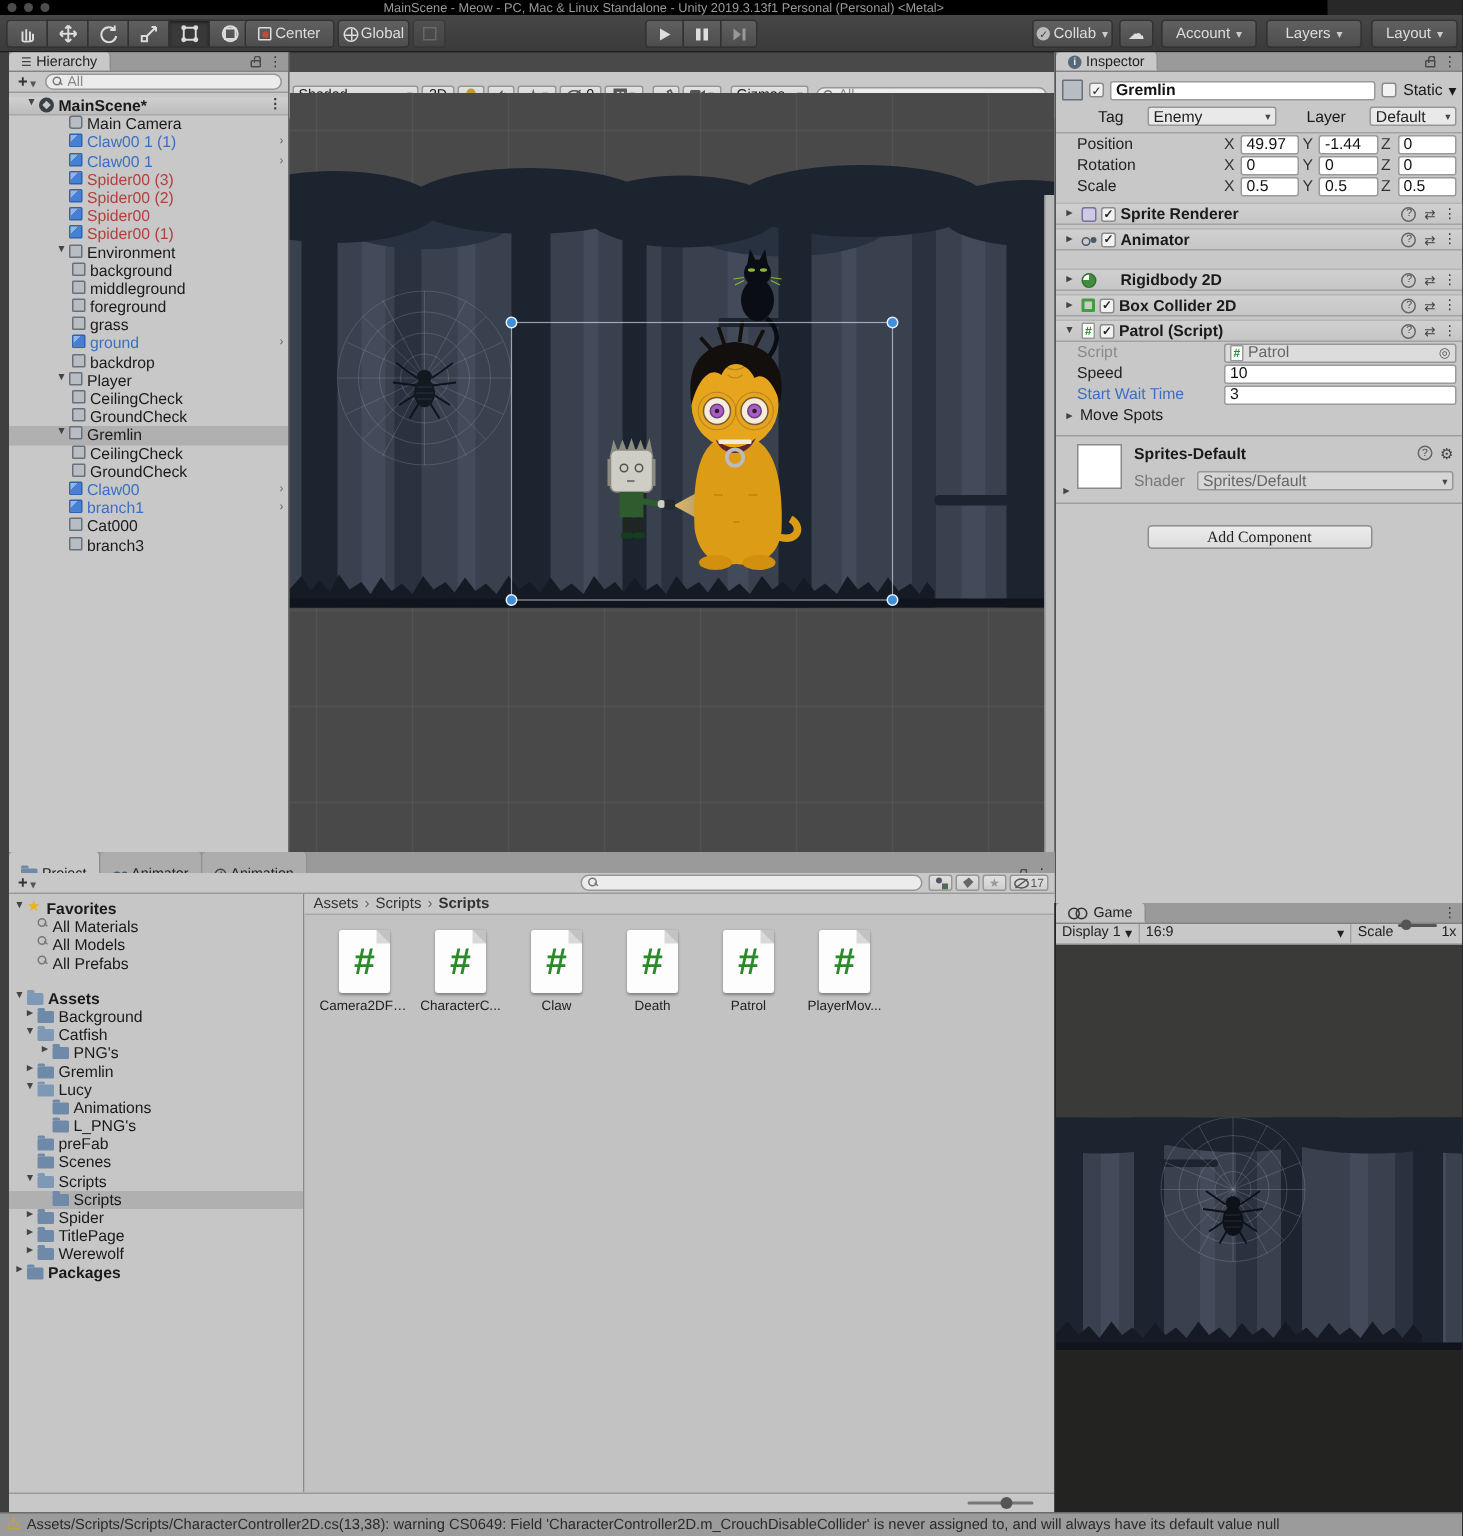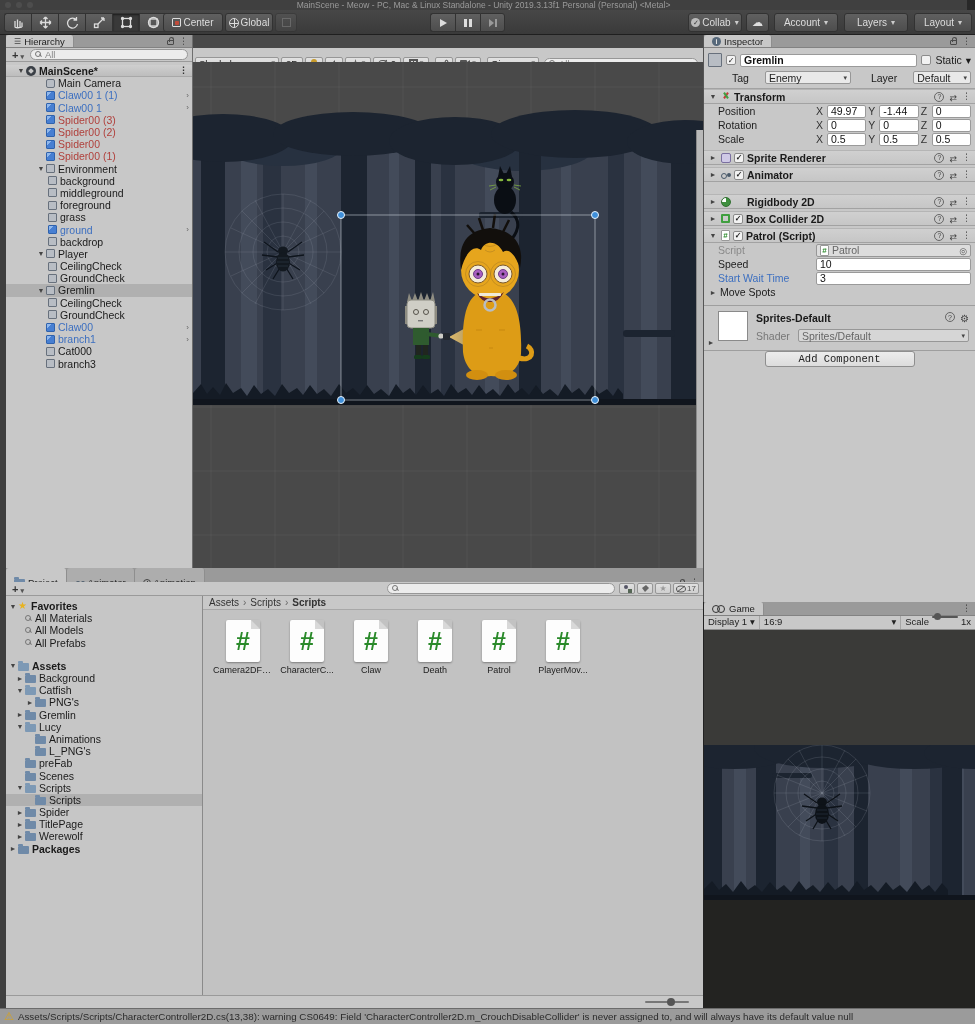--- a/index.html
+++ b/index.html
@@ -1,21 +1,21 @@
 <!DOCTYPE html>
 <html><head>
 <meta charset="utf-8">
 <style>
 *{margin:0;padding:0;box-sizing:border-box}
 body{font-family:"Liberation Sans",sans-serif;background:#111}
 #app{position:relative;width:975px;height:1024px;background:#282828;overflow:hidden;font-size:10.5px;color:#1a1a1a}
 .abs{position:absolute}
 
 
-#titlebar{left:0;top:0;width:967px;height:10px;background:#404040;display:flex;align-items:center;justify-content:center}
+#titlebar{left:0;top:0;width:885px;height:10px;background:#000000;display:flex;align-items:center;justify-content:center}
 .tdot{position:absolute;top:2px;width:6px;height:6px;border-radius:50%;background:#4d4d4d}
 #titlebar .t-text{font-size:8.5px;color:#9a9a9a;white-space:nowrap}
 
 
 #toolbar{left:0;top:10px;width:975px;height:25px;background:linear-gradient(#474747,#3a3a3a);border-bottom:1px solid #1f1f1f}
 .tbtn{position:absolute;top:3px;height:19px;background:linear-gradient(#606060,#4d4d4d);border:1px solid #323232;border-radius:3px;display:flex;align-items:center;justify-content:center;color:#ddd;font-size:10px;gap:2px}
 .tbtn.sel{background:#393939;box-shadow:inset 0 1px 2px rgba(0,0,0,.5)}
 .tbtn.dim{opacity:.45}
 .toolgrp{position:absolute;left:4px;top:3px;display:flex}
 .toolgrp .tbtn{position:static;width:27px;border-radius:0;border-right-width:0}
@@ -36,21 +36,21 @@
 .searchf{background:#ececec;border:1px solid #979797;border-radius:6px;height:11px;display:flex;align-items:center;padding:0 4px;gap:3px;flex:1}
 .searchf input{border:none;outline:none;background:transparent;font-size:9.5px;color:#333;width:100%;font-family:inherit}
 .searchf input::placeholder{color:#888}
 .mag{width:7px;height:7px;position:relative;flex:0 0 7px}
 .mag::before{content:"";position:absolute;left:0;top:0;width:4px;height:4px;border:1px solid #777;border-radius:50%}
 .mag::after{content:"";position:absolute;left:4px;top:4px;width:3px;height:1px;background:#777;transform:rotate(45deg)}
 .plus{font-size:11px;color:#333;font-weight:bold;padding:0 2px}
 .plus::after{content:" ▾";font-size:7px;color:#555}
 
 
-.trow{display:flex;align-items:center;height:12.2px;font-size:10.5px;color:#1a1a1a;position:relative;white-space:nowrap}
+.trow{display:flex;align-items:flex-start;height:12.2px;font-size:10.5px;color:#1a1a1a;position:relative;white-space:nowrap}
 .trow.sel{background:#b0b0b0}
 .trow .lb{margin-left:3px}
 .trow .lb.blue{color:#3c6fc0}
 .trow .lb.red{color:#b0403c}
 .trow .lb.bold{font-weight:bold}
 .exp{width:10px;flex:0 0 10px;font-size:7px;color:#444;text-align:center}
 .exp.open::before{content:"▼"}
 .exp.closed::before{content:"►"}
 .pfarrow{position:absolute;right:3px;color:#666;font-size:8px}
 .cube{width:9px;height:9px;border:1px solid #67707c;border-radius:1px;background:#b8bdc4;flex:0 0 9px}
@@ -95,21 +95,21 @@
 .comp-h{height:15px;background:linear-gradient(#d0d0d0,#c6c6c6);border-top:1px solid #b5b5b5;border-bottom:1px solid #a2a2a2;display:flex;align-items:center;gap:3px;padding:0 4px;font-weight:bold}
 .comp-h .rt{margin-left:auto;display:flex;gap:5px;align-items:center;font-weight:normal;color:#444}
 .help{width:10px;height:10px;border-radius:50%;border:1px solid #666;font-size:7px;display:flex;align-items:center;justify-content:center;color:#444}
 .help::before{content:"?"}
 .preset::before{content:"⇄";font-size:9px;color:#444}
 .irow{display:flex;align-items:center;height:14px;padding:0 4px 0 14px;gap:2px}
 .ilab{width:96px;flex:0 0 96px;color:#222}
 .axis{width:9px;flex:0 0 9px;color:#333;text-align:left}
 .axfield{flex:1;min-width:0;display:flex;align-items:center;gap:2px}
 .scripticon-s{width:9px;height:11px;background:#fff;border:1px solid #999;border-radius:1px;color:#2a8a2a;font-weight:bold;font-size:8px;display:flex;align-items:center;justify-content:center;flex:0 0 9px}
-.addcomp{display:block;margin:0 auto 0 auto;width:150px;height:16px;background:linear-gradient(#ececec,#dcdcdc);border:1px solid #8e8e8e;border-radius:3px;font-size:10.5px;font-family:Liberation Mono, monospace;color:#222}
+.addcomp{display:block;margin:14px auto 0 auto;width:150px;height:16px;background:linear-gradient(#ececec,#dcdcdc);border:1px solid #8e8e8e;border-radius:3px;font-size:10.5px;font-family:Liberation Serif, serif;color:#222}
 
 
 #project{left:6px;top:568px;width:697px;height:440px;background:#c2c2c2}
 #project .tabbar{height:30px}
 #projtool{position:absolute;top:14px;left:0;right:0;height:14px;background:#c8c8c8;border-bottom:1px solid #9a9a9a;display:flex;align-items:center;padding:0 4px;gap:4px}
 #projtool .searchf{flex:0 0 228px;margin-left:auto}
 .pt-ic{width:16px;height:11px;background:linear-gradient(#e0e0e0,#cfcfcf);border:1px solid #979797;border-radius:2px;display:flex;align-items:center;justify-content:center;font-size:8px;color:#555;gap:1px}
 #projbody{position:absolute;top:28px;left:0;right:0;bottom:13px;display:flex}
 #projtree{width:197px;flex:0 0 197px;background:#c6c6c6;border-right:1px solid #8a8a8a;padding-top:4px;overflow:hidden}
 .pd0{padding-left:2px}.pd1{padding-left:9px}.pd1ne{padding-left:19px}.pd2{padding-left:19px}.pd2ne{padding-left:29px}
@@ -633,30 +633,20 @@
               <span class="caret2"></span>
             </div>
           <span style="margin-left:4px">Layer</span>
           <div class="dd" style="flex:1">
               <span>Default</span>
               <span class="caret2"></span>
             </div>
         </div>
       </div>
 
-      <div class="comp-h">
-        <span class="exp open"></span>
-        <span class="axesico"></span>
-        <span>Transform</span>
-        <span class="rt">
-            <span class="help"></span>
-            <span class="preset"></span>
-            <span class="vdots"></span>
-          </span>
-      </div>
       <div class="irow">
         <span class="ilab">Position</span>
         <span class="axfield">
             <span class="axis">X</span>
             <input class="tf" value="49.97" style="">
           </span>
         <span class="axfield">
             <span class="axis">Y</span>
             <input class="tf" value="-1.44" style="">
           </span>

